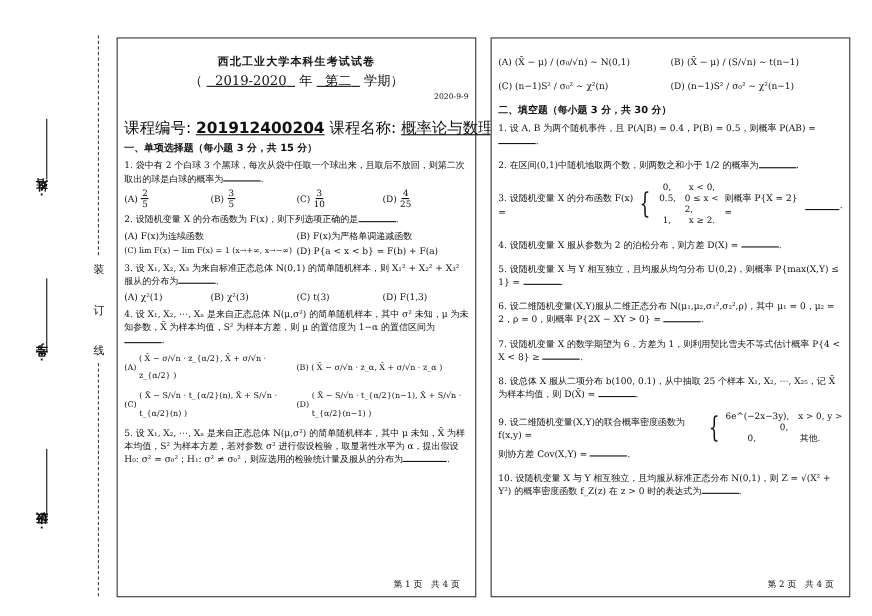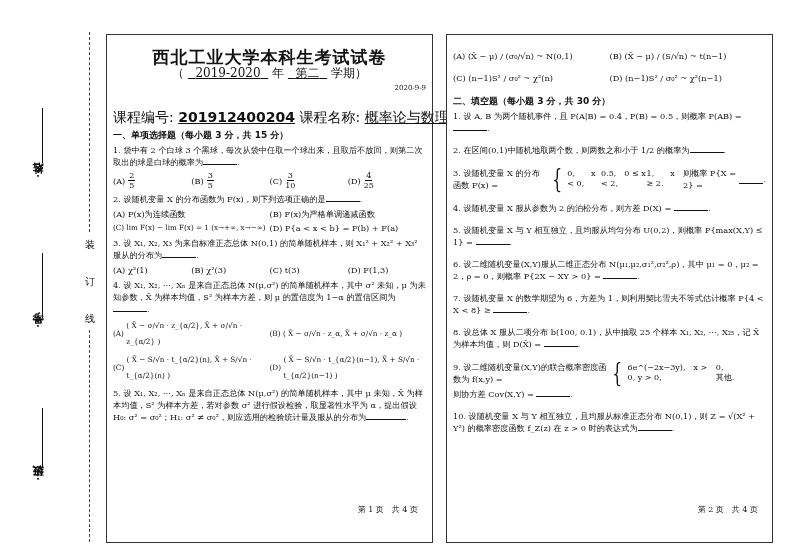--- a/index.html
+++ b/index.html
@@ -6,39 +6,39 @@
   html, body { width:793px; height:560px; background:#ffffff; overflow:hidden; }
   body { position:relative; font-family:"DejaVu Serif","Liberation Serif",serif; color:#111; }
   .margin { position:absolute; left:0; top:0; width:106px; height:560px; }
   .vline { position:absolute; width:1px; background:#111; }
   .dash { position:absolute; left:89px; width:0; border-left:1px dashed #444; }
   .vlabel { position:absolute; left:32px; width:14px; font-size:11px; line-height:13px; writing-mode:vertical-rl; transform:rotate(180deg); font-family:"DejaVu Sans","Liberation Sans",sans-serif; font-weight:bold; }
   .bind-char { position:absolute; left:85px; font-size:10px; font-family:"DejaVu Sans","Liberation Sans",sans-serif; }
   .page { position:absolute; top:34px; height:509px; border:1.5px solid #333; background:#fff; padding:6px 6px 0 6px; font-size:8.2px; line-height:12px; }
   #page1 { left:106px; width:327px; }
   #page2 { left:446px; width:327px; }
-  .title { text-align:center; font-size:17px; font-weight:bold; font-family:"DejaVu Sans","Liberation Sans",sans-serif; margin-top:10px; letter-spacing:1px; }
+  .title { text-align:center; font-size:10px; font-weight:bold; font-family:"DejaVu Sans","Liberation Sans",sans-serif; margin-top:10px; letter-spacing:1px; }
   .term { text-align:center; font-size:12px; margin-top:4px; }
   .u { text-decoration:underline; }
   .date { text-align:right; font-size:7px; margin-top:3px; }
   .course { font-size:14px; margin-top:17px; font-family:"DejaVu Sans","Liberation Sans",sans-serif; white-space:nowrap; }
   .course .u { font-weight:bold; }
   .section { font-weight:bold; font-size:9px; margin-top:6px; margin-bottom:3px; font-family:"DejaVu Sans","Liberation Sans",sans-serif; }
   .q { margin-top:2px; }
   .opts4 { display:flex; margin:3px 0; }
   .opts4 > div { flex:1; display:flex; align-items:center; }
   .opts2 { display:flex; flex-wrap:wrap; margin:2px 0; }
   .opts2 > div { width:50%; padding:1px 0; display:flex; align-items:center; }
   .frac { display:inline-flex; flex-direction:column; align-items:center; vertical-align:middle; margin:0 3px; font-size:8px; line-height:9px; }
   .frac .num { border-bottom:0.8px solid #111; padding:0 1px; }
   .blank { display:inline-block; border-bottom:1px solid #111; width:34px; height:9px; vertical-align:baseline; }
-  .footer { position:absolute; bottom:26px; right:14px; font-size:8px; }
+  .footer { position:absolute; bottom:4px; right:14px; font-size:8px; }
   .gap { height:8px; }
   .brace { font-size:26px; line-height:26px; margin:0 2px; transform:scaleX(0.6); }
-  .cases { display:inline-flex; font-size:8px; line-height:10px; }
+  .cases { display:inline-flex; flex-direction:column; font-size:8px; line-height:10px;text-align:center; }
 </style>
 </head>
 <body>
 
 <div class="margin">
   <div class="dash" style="top:32px;height:200px;"></div>
   <div class="bind-char" style="top:238px;">装</div>
   <div class="bind-char" style="top:275px;">订</div>
   <div class="bind-char" style="top:312px;">线</div>
   <div class="dash" style="top:330px;height:212px;"></div>

